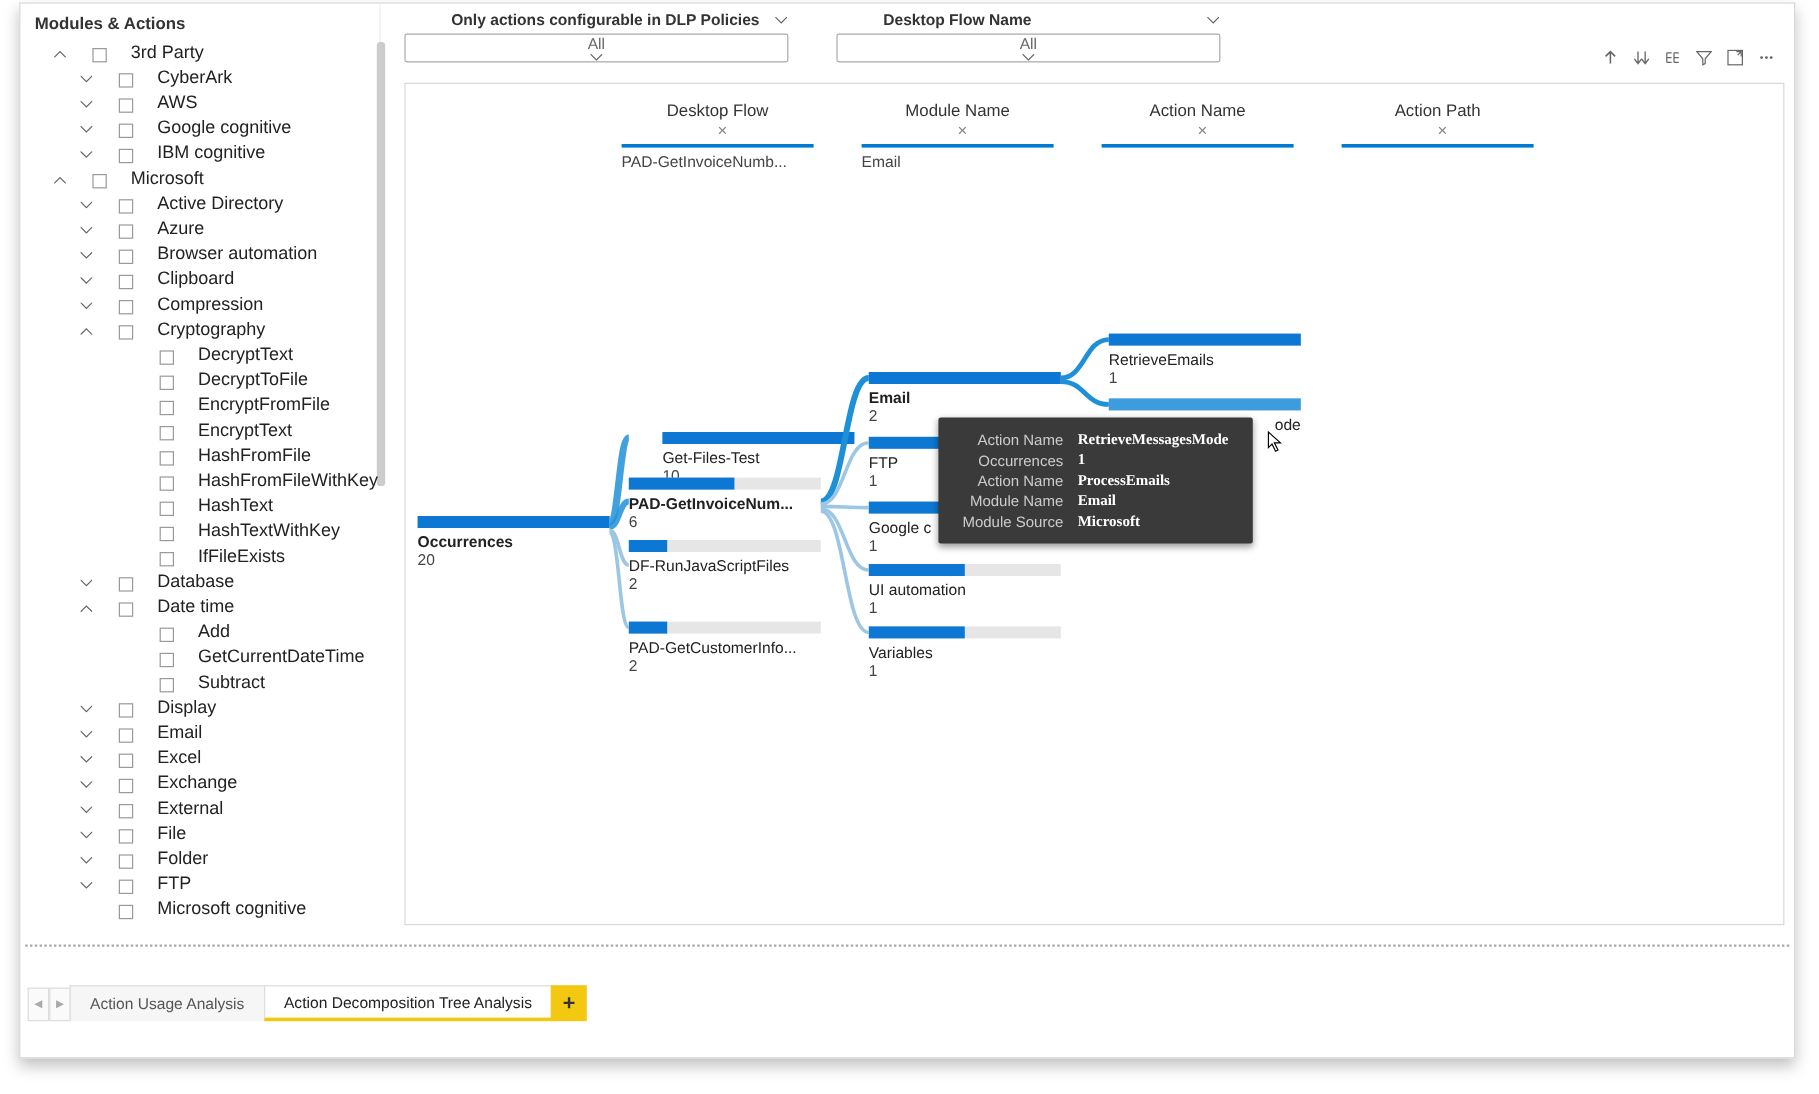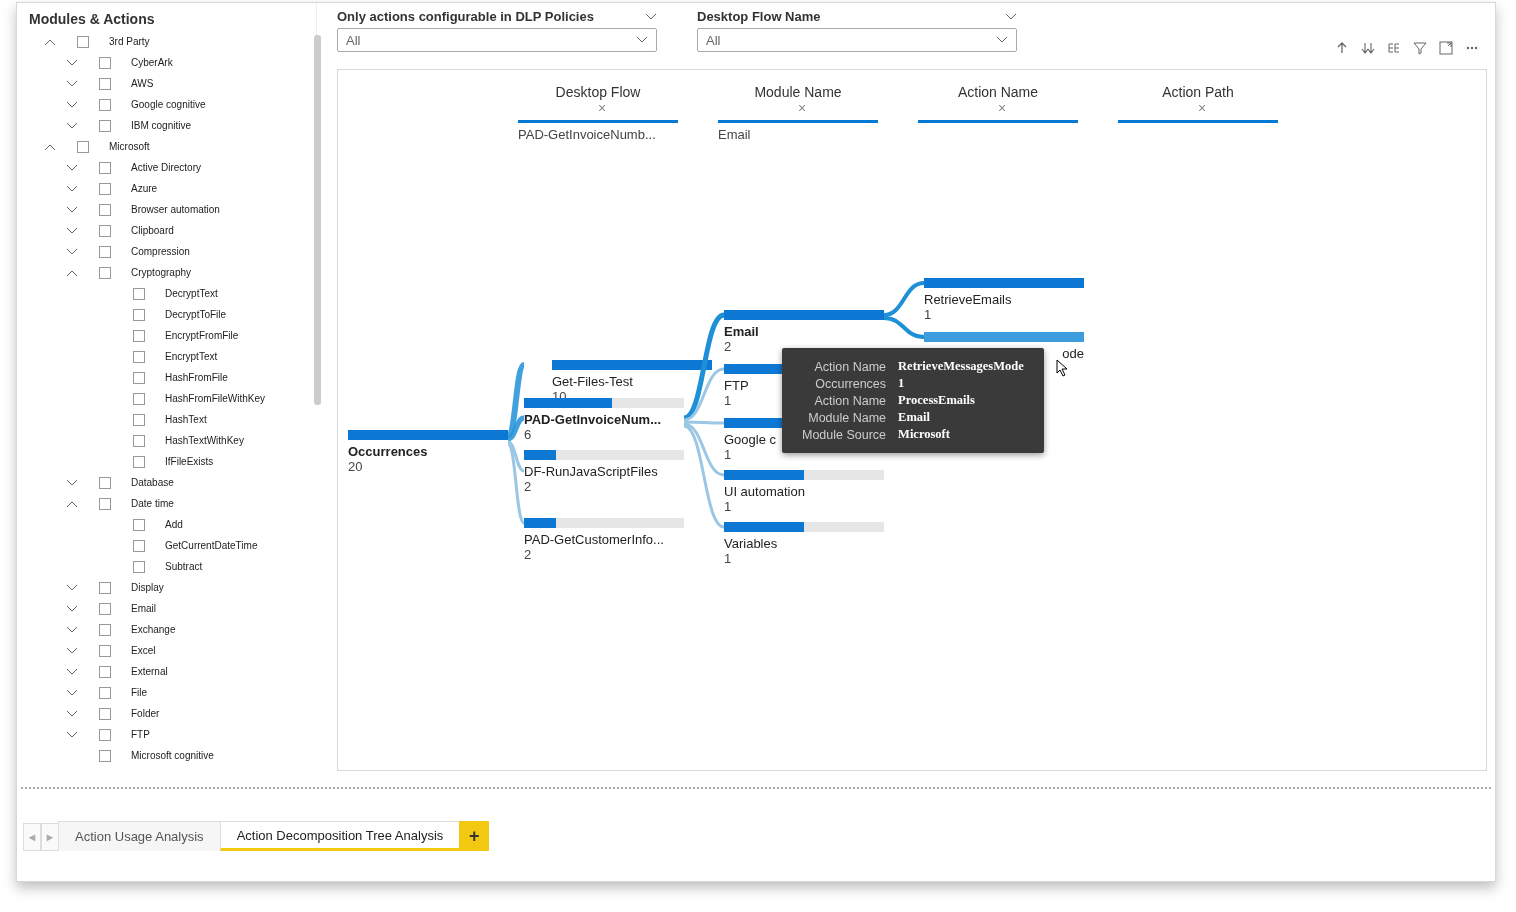--- a/index.html
+++ b/index.html
@@ -53,33 +53,35 @@
     display: flex;
     flex-direction: column;
   }
   .filter-label-row {
     display: flex;
     align-items: center;
     justify-content: space-between;
     font-weight: 600;
     font-size: 13px;
     padding-bottom: 2px;
+    margin-left: 39px;
   }
   .filter-select {
     margin-top: 2px;
     height: 24px;
     border: 1px solid #aaa;
     border-radius: 2px;
     display: flex;
     align-items: center;
     justify-content: space-between;
     padding: 0 8px;
     font-size: 13px;
     color: #666;
     background: #fff;
+    flex-direction: column;
   }
   .chev-down {
     width: 12px; height: 12px;
     display: inline-flex; align-items: center; justify-content: center;
     color: #666;
   }
 
   
   .sidebar {
     position: absolute;
@@ -96,24 +98,24 @@
     top: 32px;
     left: 297px;
     width: 7px;
     height: 370px;
     background: #ccc;
     border-radius: 3px;
   }
 
   .tree-row {
     display: flex;
-    align-items: center;
+    align-items: flex-end;
     height: 21px;
     gap: 20px;
-    font-size: 10px;
+    font-size: 15px;
     color: #222;
     white-space: nowrap;
   }
   .indent-1 { padding-left: 18px; }
   .indent-2 { padding-left: 40px; }
   .indent-3 { padding-left: 74px; }
   .tw {
     width: 14px; height: 14px;
     display: inline-flex;
     align-items:center;
@@ -541,30 +543,30 @@
         <span class="cb"></span>
         <span>Email</span>
       </div>
     <div class="tree-row indent-2">
         <span class="tw">
           <svg width="10" height="6" viewBox="0 0 10 6">
             <path d="M0 0 L5 5 L10 0" stroke="#666" fill="none"></path>
           </svg>
         </span>
         <span class="cb"></span>
+        <span>Excel</span>
+      </div>
+    <div class="tree-row indent-2">
+        <span class="tw">
+          <svg width="10" height="6" viewBox="0 0 10 6">
+            <path d="M0 0 L5 5 L10 0" stroke="#666" fill="none"></path>
+          </svg>
+        </span>
+        <span class="cb"></span>
         <span>Exchange</span>
-      </div>
-    <div class="tree-row indent-2">
-        <span class="tw">
-          <svg width="10" height="6" viewBox="0 0 10 6">
-            <path d="M0 0 L5 5 L10 0" stroke="#666" fill="none"></path>
-          </svg>
-        </span>
-        <span class="cb"></span>
-        <span>Excel</span>
       </div>
     <div class="tree-row indent-2">
         <span class="tw">
           <svg width="10" height="6" viewBox="0 0 10 6">
             <path d="M0 0 L5 5 L10 0" stroke="#666" fill="none"></path>
           </svg>
         </span>
         <span class="cb"></span>
         <span>External</span>
       </div>

